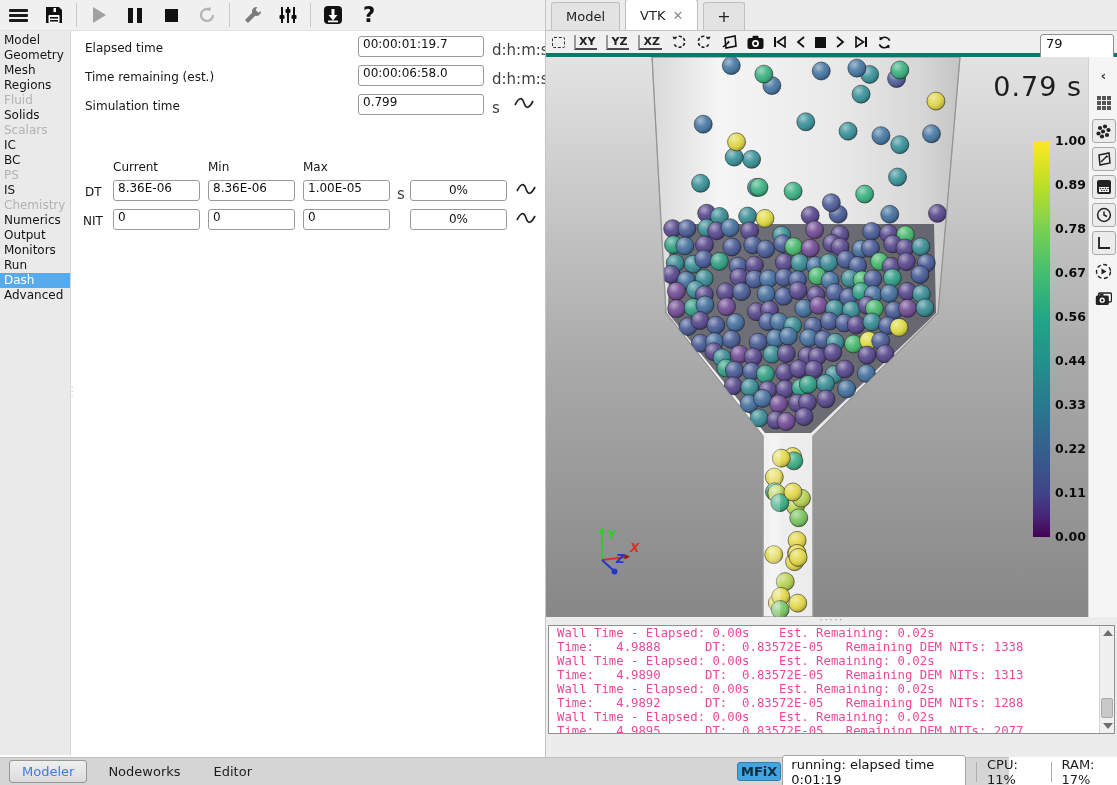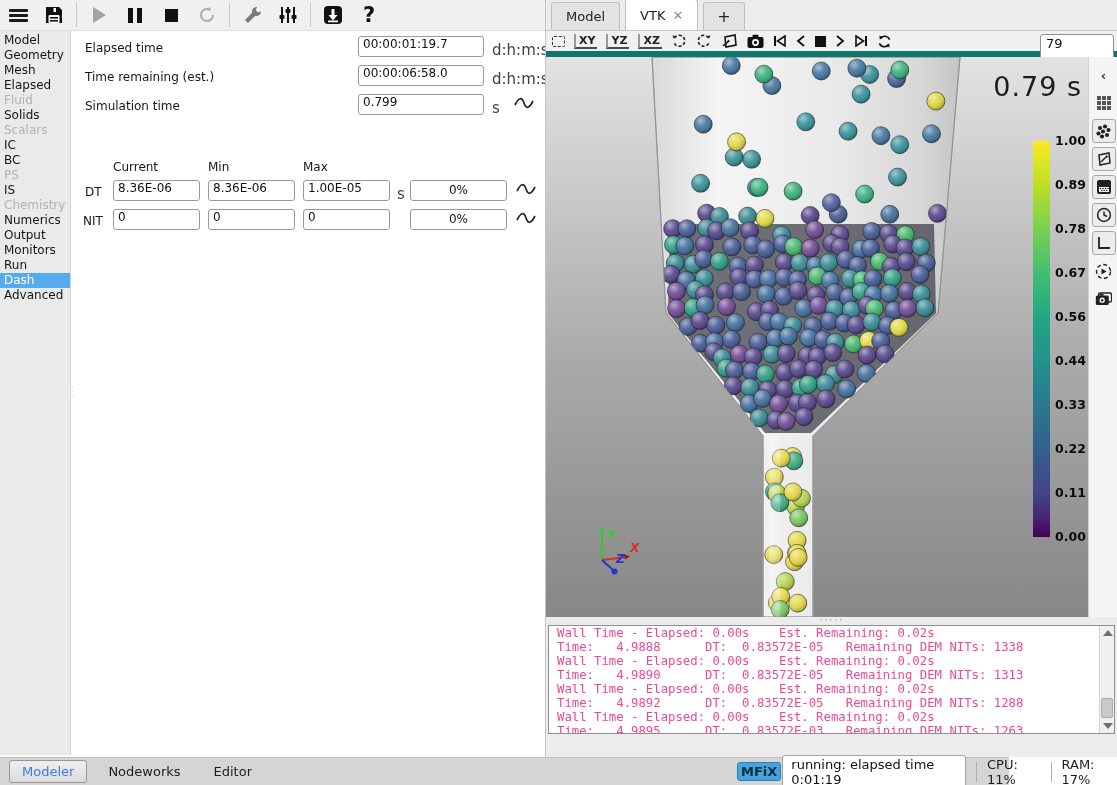--- a/index.html
+++ b/index.html
@@ -34,21 +34,21 @@
   .pbar { position:absolute; height:21px; border:1px solid #9a9a9a; border-radius:3px; background:#fff; text-align:center; line-height:19px; font-size:12px; color:#111; }
 
   
   #right { left:545px; top:0; width:572px; height:757px; background:#ececec; border-left:1px solid #c4c4c4; }
   #tabbar { position:absolute; left:0; top:0; width:572px; height:31px; background:#ececec; border-bottom:1px solid #c6c6c6; display:flex; align-items:flex-end; }
   .tab { height:28px; padding:0 14px; display:flex; align-items:center; gap:7px; font-size:13px; background:#e3e3e3; border:1px solid #c0c0c0; border-bottom:none; border-radius:3px 3px 0 0; margin-left:5px; color:#222; }
   .tab.active { background:#ffffff; height:31px; }
   .tab-close { color:#8c8c8c; font-size:13px; font-weight:bold; }
   .tab.newtab { padding:0 13px; }
 
-  #vtkbar { position:absolute; left:0; top:31px; width:572px; height:26px; background:#f0f0f0; border-bottom:6px solid #0f766e; display:flex; align-items:center; padding-left:6px; gap:9px; }
+  #vtkbar { position:absolute; left:0; top:31px; width:572px; height:26px; background:#f0f0f0; border-bottom:4px solid #0f766e; display:flex; align-items:center; padding-left:6px; gap:9px; }
   .vtk-ico { display:flex; align-items:center; justify-content:center; height:20px; }
   .axis-btn { font-size:11px; font-weight:bold; color:#222; border-bottom:2px solid #4a4a4a; border-left:2px solid #9a9a9a; padding:0 2px 0 3px; line-height:13px; }
   .dashed-sq { width:13px; height:11px; border:1px dashed #333; border-radius:2px; }
   #frame-input { position:absolute; right:4px; top:3px; width:74px; height:36px; background:#fff; border:1px solid #8f8f8f; border-radius:3px; font-size:13px; padding-left:5px; line-height:18px; color:#111; }
 
   
   #scene { position:absolute; left:0; top:57px; width:542px; height:560px; overflow:hidden; }
   #scene svg.main { display:block; }
   #time-label { position:absolute; right:6px; top:14px; font-size:27px; color:#1d1d1d; letter-spacing:1px; }
   #colorbar { position:absolute; left:487px; top:76px; width:60px; height:412px; pointer-events:none; }
@@ -160,21 +160,21 @@
   </div>
   <div class="tb-btn">
       <span class="help-q">?</span>
     </div>
 </div>
 
 <div id="nav" class="abs">
     <div class="nav-item">Model</div>
     <div class="nav-item">Geometry</div>
     <div class="nav-item">Mesh</div>
-    <div class="nav-item">Elapsed</div>
+    <div class="nav-item">Regions</div>
     <div class="nav-item disabled">Fluid</div>
     <div class="nav-item">Solids</div>
     <div class="nav-item disabled">Scalars</div>
     <div class="nav-item">IC</div>
     <div class="nav-item">BC</div>
     <div class="nav-item disabled">PS</div>
     <div class="nav-item">IS</div>
     <div class="nav-item disabled">Chemistry</div>
     <div class="nav-item">Numerics</div>
     <div class="nav-item">Output</div>
@@ -894,21 +894,21 @@
   <div id="log-splitter">·····</div>
   <div id="log">
     <div>
         <div class="log-line">Wall Time - Elapsed: 0.00s    Est. Remaining: 0.02s</div>
         <div class="log-line">Time:   4.9888      DT:  0.83572E-05   Remaining DEM NITs: 1338</div>
         <div class="log-line">Wall Time - Elapsed: 0.00s    Est. Remaining: 0.02s</div>
         <div class="log-line">Time:   4.9890      DT:  0.83572E-05   Remaining DEM NITs: 1313</div>
         <div class="log-line">Wall Time - Elapsed: 0.00s    Est. Remaining: 0.02s</div>
         <div class="log-line">Time:   4.9892      DT:  0.83572E-05   Remaining DEM NITs: 1288</div>
         <div class="log-line">Wall Time - Elapsed: 0.00s    Est. Remaining: 0.02s</div>
-        <div class="log-line">Time:   4.9895      DT:  0.83572E-03   Remaining DEM NITs: 1263</div>
+        <div class="log-line">Time:   4.9895      DT:  0.83572E-05   Remaining DEM NITs: 2077</div>
       </div>
     <div id="log-scroll">
       <div class="sb-arrow sb-up"></div>
       <div class="sb-thumb"></div>
       <div class="sb-arrow sb-down"></div>
     </div>
   </div>
 
 </div>
 

